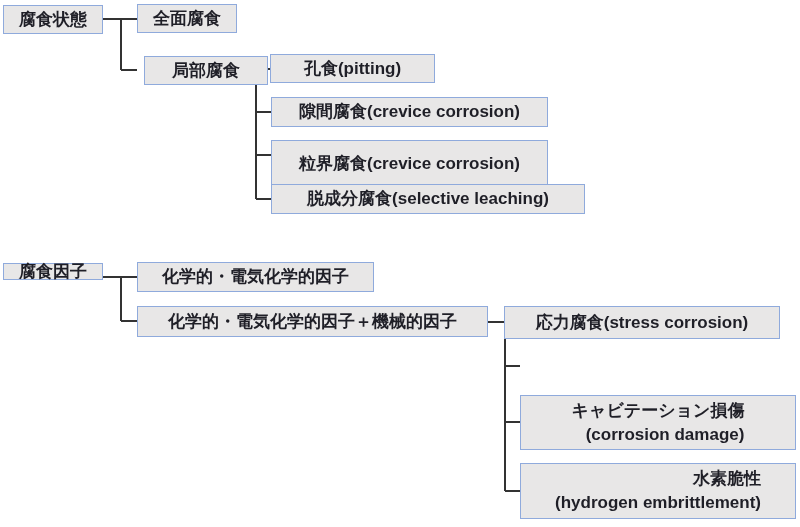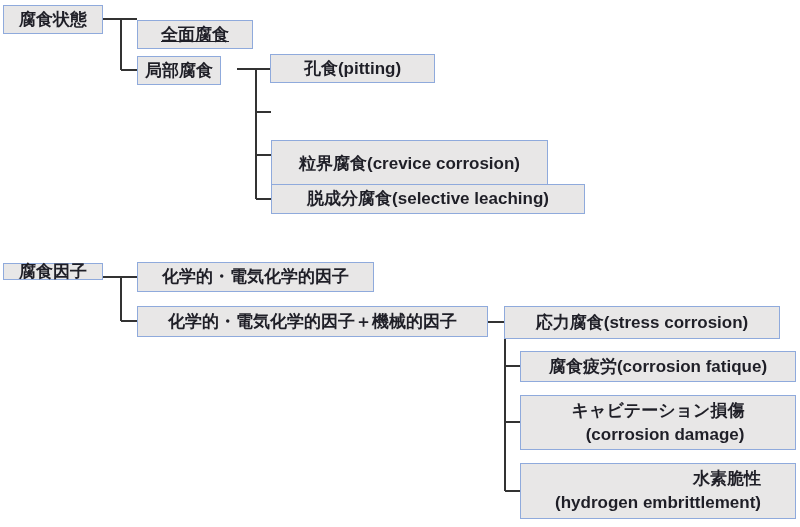--- a/index.html
+++ b/index.html
@@ -32,22 +32,22 @@
     line-height: 1.4;
     display: flex;
     align-items: center;
     justify-content: center;
     text-align: right;
     white-space: pre-line;
     padding: 0 4px;
   }
   
   .t1-root   { left: 3px;   top: 5px;   width: 100px; height: 29px; }
-  .t1-c0     { left: 137px; top: 20px;   width: 116px; height: 29px; text-decoration: underline; }
-  .t1-c1     { left: 137px; top: 56px;  width: 84px; height: 29px; }
+  .t1-c0     { left: 137px; top: 4px;   width: 100px; height: 29px; }
+  .t1-c1     { left: 144px; top: 56px;  width: 124px; height: 29px; }
   .t1-l0     { left: 270px; top: 54px;  width: 165px; height: 29px; }
   .t1-l1     { left: 271px; top: 97px;  width: 277px; height: 30px; }
   .t1-l2     { left: 271px; top: 140px; width: 277px; height: 48px; }
   .t1-l3     { left: 271px; top: 184px; width: 314px; height: 30px; }
   
   .t2-root   { left: 3px;   top: 263px; width: 100px; height: 17px; }
   .t2-c0     { left: 137px; top: 262px; width: 237px; height: 30px; }
   .t2-c1     { left: 137px; top: 306px; width: 351px; height: 31px; }
   .t2-l0     { left: 504px; top: 306px; width: 276px; height: 33px; }
   .t2-l1     { left: 520px; top: 351px; width: 276px; height: 31px; }
@@ -67,26 +67,26 @@
 
     <path d="M103 277 H137 M121 277 V321 M121 321 H137" stroke="#333333" stroke-width="2" fill="none"></path>
 
     <path d="M488 322 H520 M505 322 V491 M505 366 H520 M505 422 H520 M505 491 H520" stroke="#333333" stroke-width="2" fill="none"></path>
   </svg>
 
   <div class="node t1-root">腐食状態</div>
   <div class="node t1-c0">全面腐食</div>
   <div class="node t1-c1">局部腐食</div>
   <div class="node t1-l0">孔食(pitting)</div>
+  <div class="node t1-l1">隙間腐食(crevice corrosion)</div>
   <div class="node t1-l2">粒界腐食(crevice corrosion)</div>
   <div class="node t1-l3">脱成分腐食(selective leaching)</div>
 
   <div class="node t2-root">腐食因子</div>
   <div class="node t2-c1">化学的・電気化学的因子＋機械的因子</div>
   <div class="node t2-c0">化学的・電気化学的因子</div>
   <div class="node t2-l0">応力腐食(stress corrosion)</div>
-  <div class="node t2-l1">腐食疲労(corrosion fatique)</div>
   <div class="node t2-l2">キャビテーション損傷
 (corrosion damage)</div>
   <div class="node t2-l3">水素脆性
 (hydrogen embrittlement)</div>
 
 </div>
 
 </body></html>

